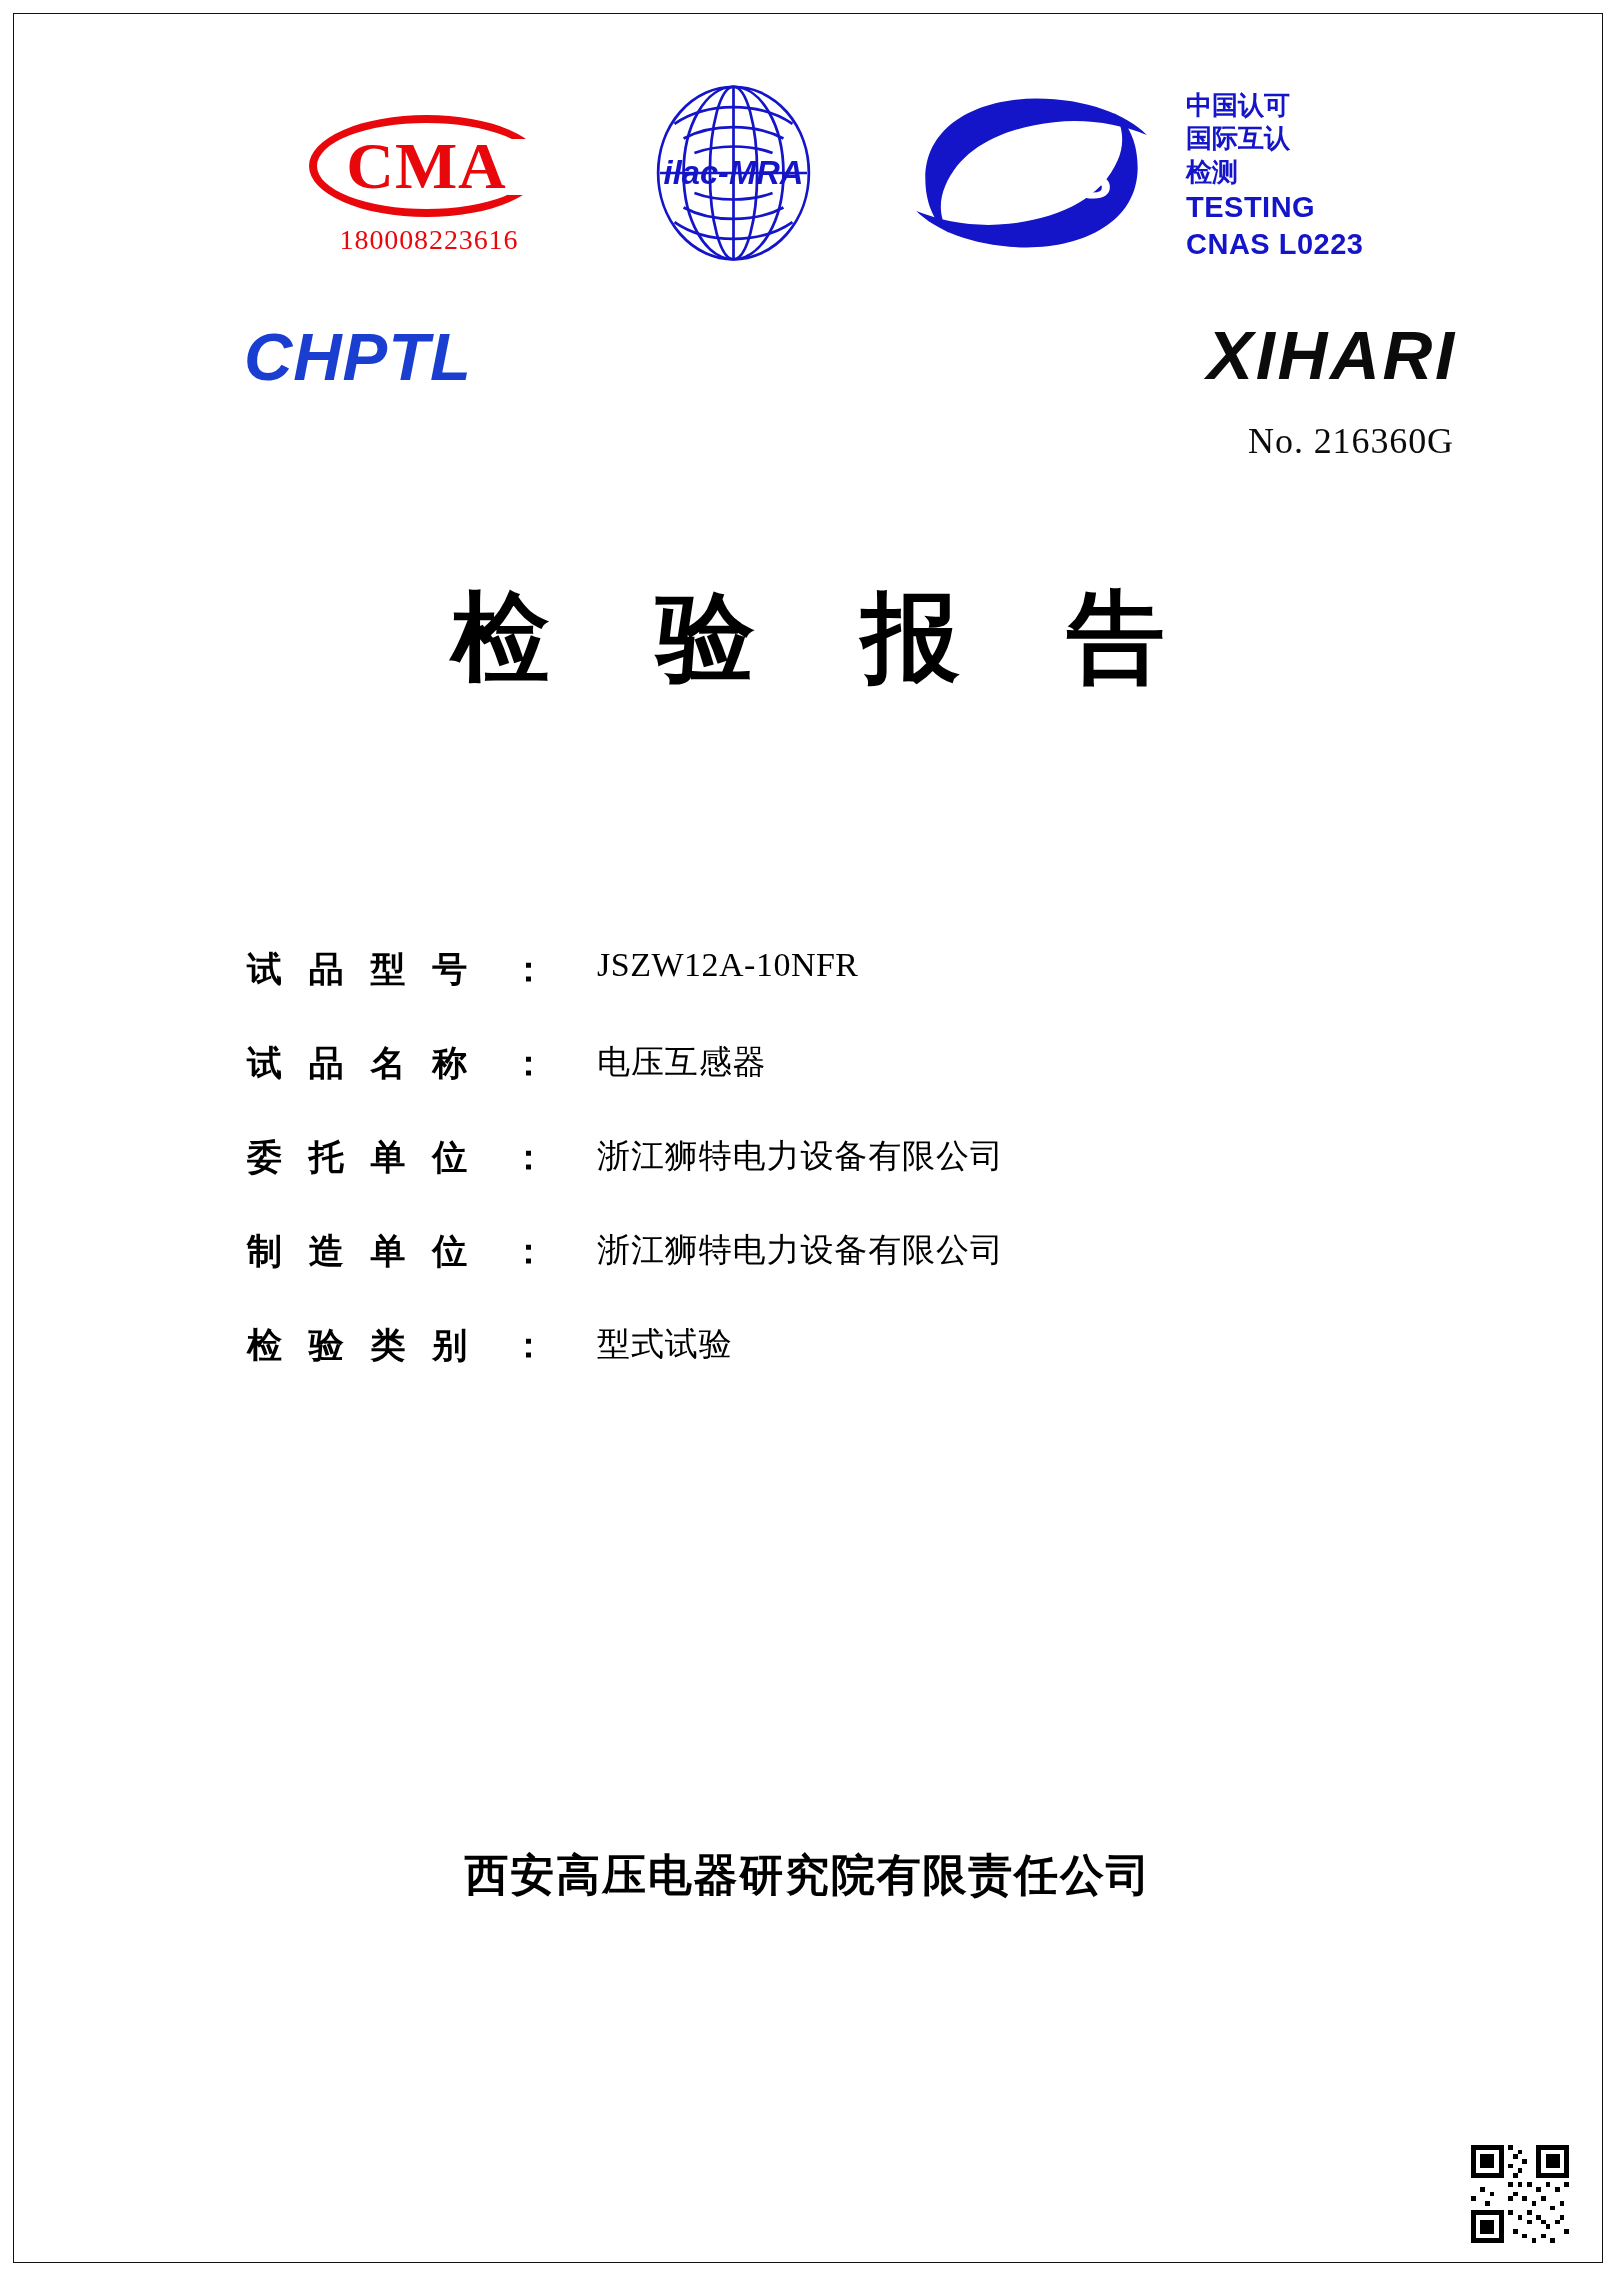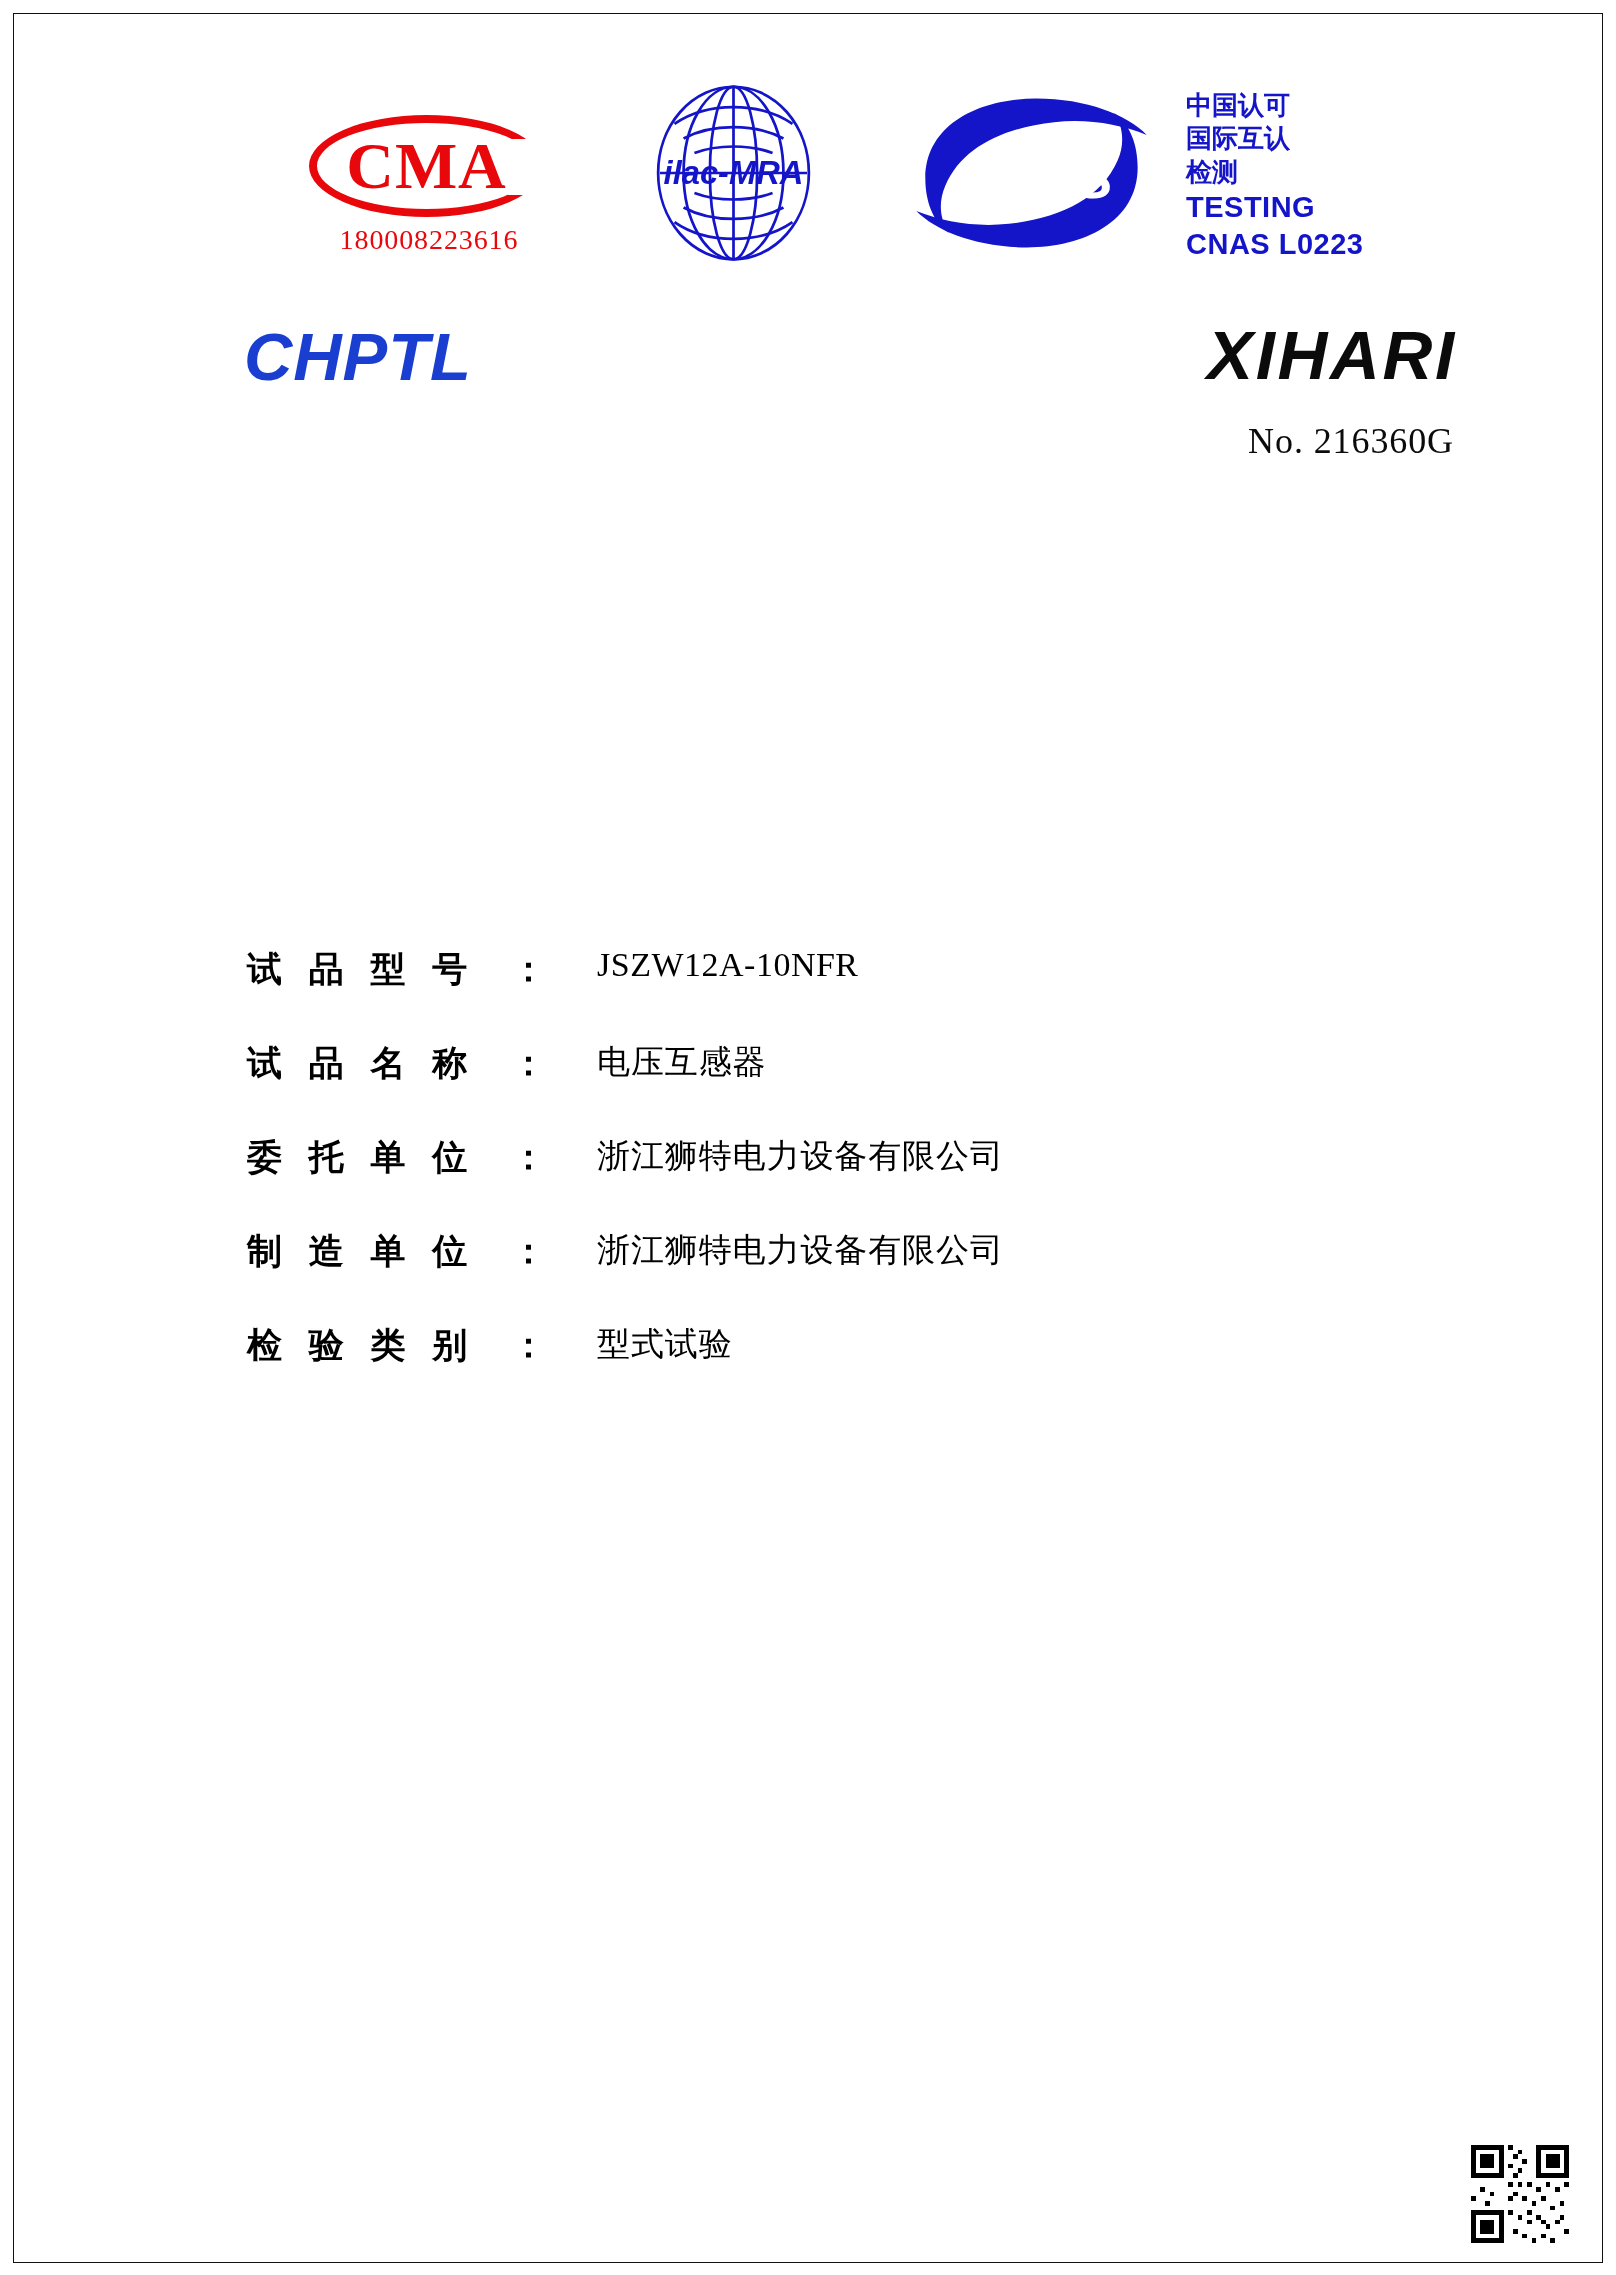--- a/index.html
+++ b/index.html
@@ -305,20 +305,21 @@
         <div class="en">TESTING</div>
         <div class="en">CNAS L0223</div>
       </div>
     </div>
 
     <div class="chptl">CHPTL</div>
 
     <div class="xihari">XIHARI</div>
     <div class="report-no">No. 216360G</div>
 
+    <div class="doc-title">检 验 报 告</div>
 
     <div class="fields">
 
       <div class="field-row">
         <div class="field-label">试 品 型 号</div>
         <div class="field-colon">：</div>
         <div class="field-value latin">JSZW12A-10NFR</div>
       </div>
 
       <div class="field-row">
@@ -339,20 +340,21 @@
         <div class="field-value">浙江狮特电力设备有限公司</div>
       </div>
 
       <div class="field-row">
         <div class="field-label">检 验 类 别</div>
         <div class="field-colon">：</div>
         <div class="field-value">型式试验</div>
       </div>
     </div>
 
+    <div class="org">西安高压电器研究院有限责任公司</div>
 
     <div class="qr">
       <svg width="98" height="98" viewBox="0 0 21 21" shape-rendering="crispEdges">
         <rect width="21" height="21" fill="#ffffff"></rect>
         <g fill="#000000">
           <rect x="0" y="0" width="7" height="1"></rect>
             <rect x="0" y="6" width="7" height="1"></rect>
           <rect x="0" y="0" width="1" height="7"></rect>
             <rect x="6" y="0" width="1" height="7"></rect>
           <rect x="2" y="2" width="3" height="3"></rect>

